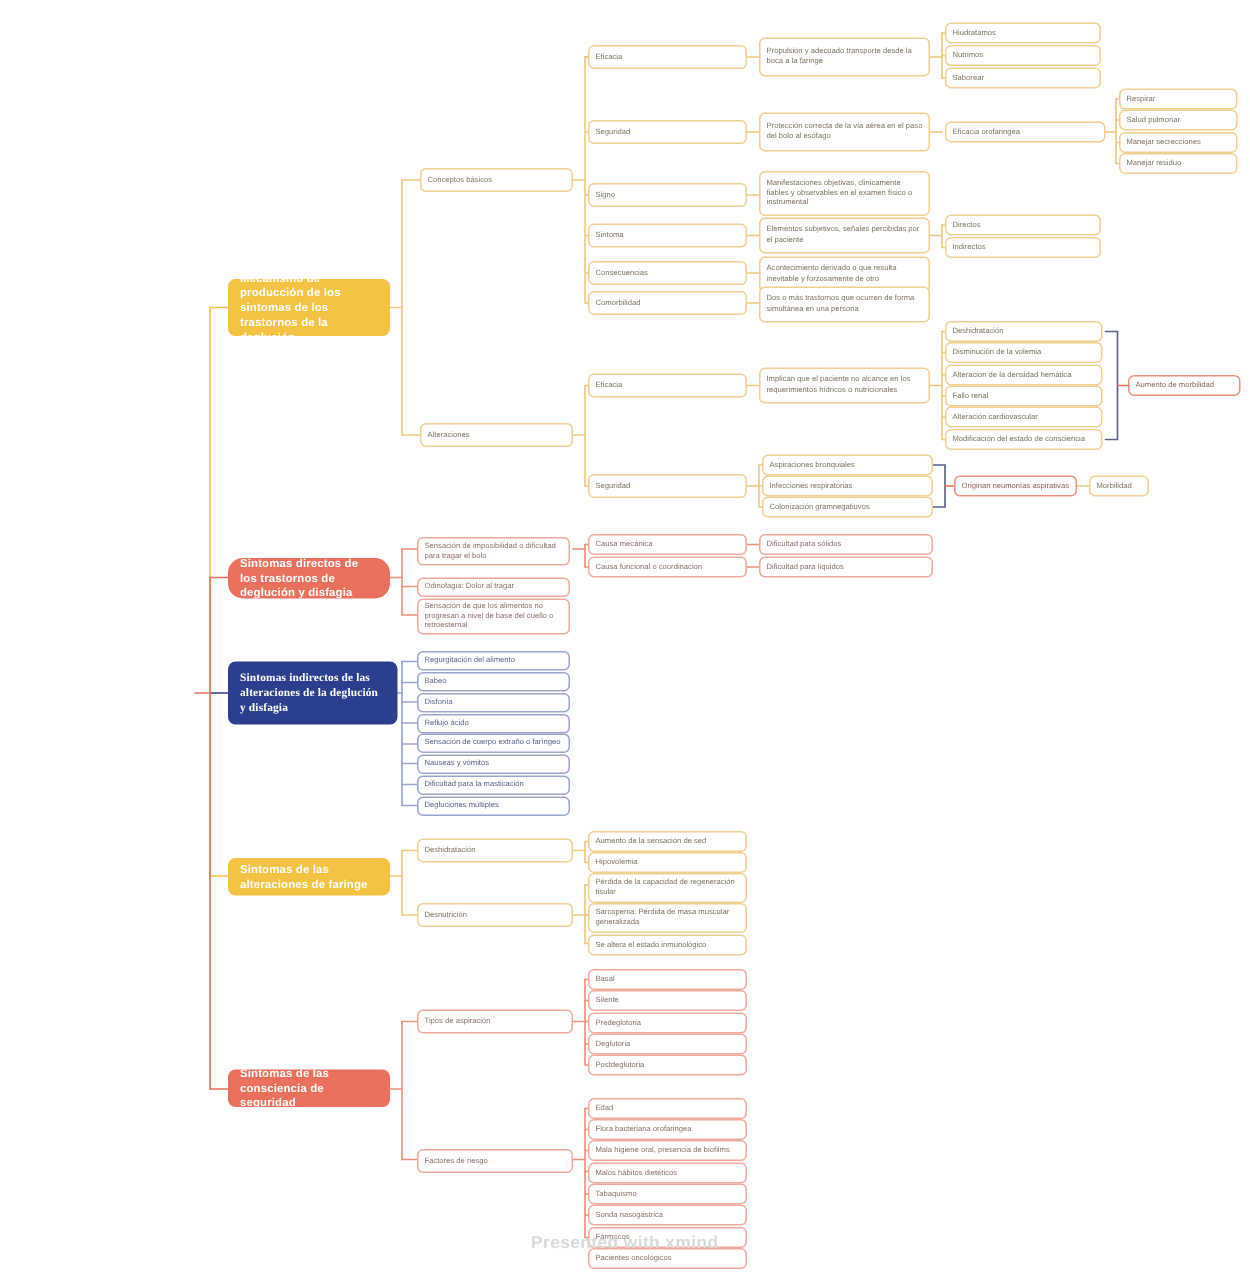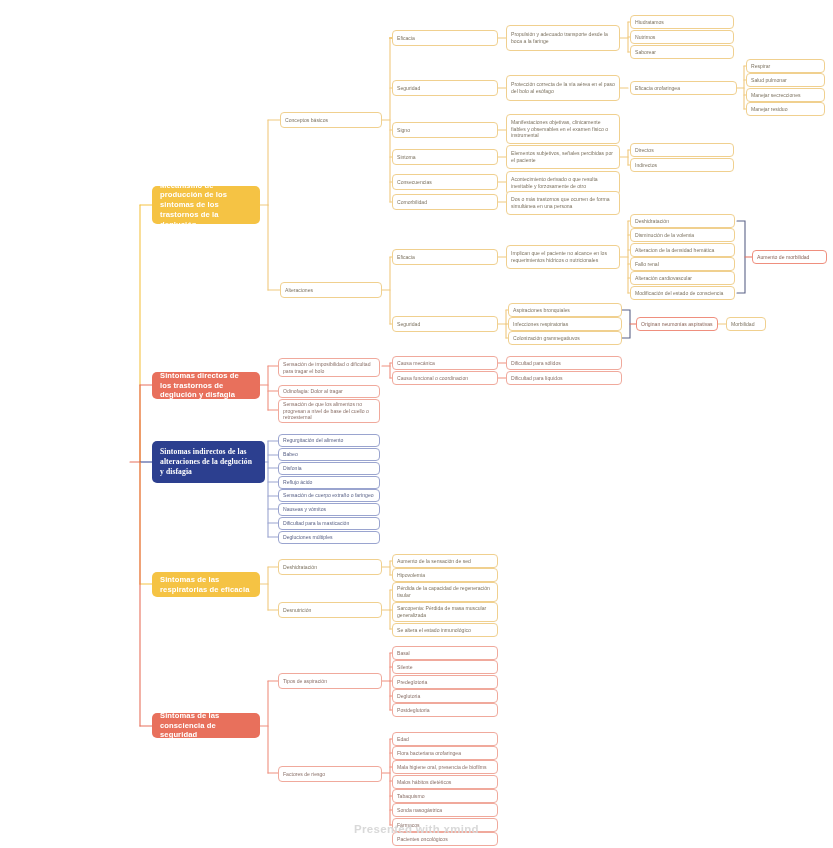--- a/index.html
+++ b/index.html
@@ -234,30 +234,30 @@
       <path d="M390 810 L392 810" stroke="#ef8f7e"></path>
       <path d="M390 825 L392 825" stroke="#ef8f7e"></path>
     </g>
   </svg>
 
 
   <div class="node branch yellow" style="left:152px;top:186px;width:108px;height:38px;">
     <span>Mecanismo de producción de los sintomas de los trastornos de la deglución</span>
   </div>
 
-  <div class="node branch coral" style="left:152px;top:372px;width:108px;height:27px;">
+  <div class="node branch coral" style="left:152px;top:372px;width:108px;height:27px;border-radius:10px;">
     <span>Sintomas directos de los trastornos de deglución y disfagia</span>
   </div>
 
   <div class="node branch navy" style="left:152px;top:441px;width:113px;height:42px;font-family:Liberation Serif, serif;">
     <span>Sintomas indirectos de las alteraciones de la deglución y disfagia</span>
   </div>
 
   <div class="node branch yellow" style="left:152px;top:572px;width:108px;height:25px;">
-    <span>Sintomas de las respiratorias de eficacia</span>
+    <span>Sintomas de las alteraciones de faringe</span>
   </div>
 
   <div class="node branch coral" style="left:152px;top:713px;width:108px;height:25px;">
     <span>Sintomas de las consciencia de seguridad</span>
   </div>
 
   <div class="node leaf y" style="left:280px;top:112px;width:102px;height:16px;">
     <span>Conceptos básicos</span>
   </div>
   <div class="node leaf y" style="left:280px;top:282px;width:102px;height:16px;">

